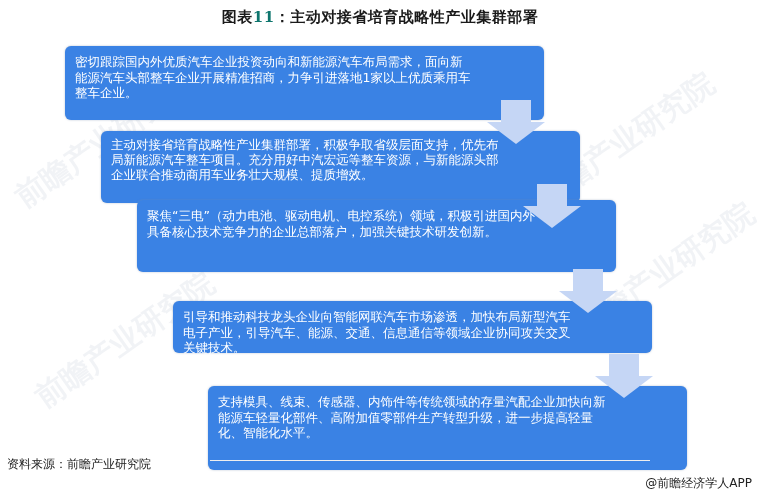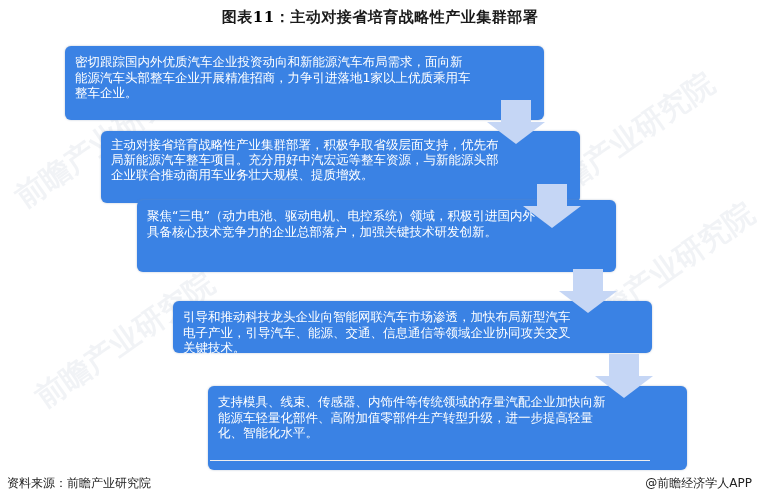--- a/index.html
+++ b/index.html
@@ -5,40 +5,40 @@
   html, body { margin:0; padding:0; }
   body {
     width:760px; height:503px; background:#ffffff; position:relative; overflow:hidden;
     font-family: "DejaVu Sans", "Liberation Sans", sans-serif;
   }
   .title {
     position:absolute; left:0; top:8px; width:760px; text-align:center;
     font-family: "DejaVu Serif", "Liberation Serif", serif;
     font-weight:bold; font-size:15px; color:#1a1a1a; letter-spacing:0.5px;
   }
-  .title .num { color:#000000; }
+  .title .num { color:#0f766e; }
   .watermark {
     position:absolute; color:rgba(180,190,205,0.18); font-size:30px; font-weight:bold;
     transform:rotate(-35deg); white-space:nowrap; pointer-events:none;
   }
   .box {
     position:absolute; width:479px; background:#3a82e4; border-radius:6px;
     box-shadow: 0 0 2px rgba(120,140,170,0.6);
     color:#ffffff; font-size:12.5px; line-height:15.5px;
     padding:8px 70px 20px 10px; box-sizing:border-box;
   }
   .arrow { position:absolute; width:58px; z-index:3; }
   .arrow .shaft { position:absolute; left:14px; top:0; width:30px; height:22px; background:#c5d6f5; }
   .arrow .head {
     position:absolute; left:0; top:22px; width:0; height:0;
     border-left:29px solid transparent; border-right:29px solid transparent;
     border-top:22px solid #c5d6f5;
   }
   .footer-left {
-    position:absolute; left:7px; top:475px; font-size:12px; color:#222;
+    position:absolute; left:7px; top:456px; font-size:12px; color:#222;
   }
   .footer-right {
     position:absolute; right:8px; top:475px; font-size:12px; color:#222;text-align:right;
   }
   .footer-line {
     position:absolute; left:210px; right:110px; top:460px; height:1px; background:#eeeeee;
   }
 </style>
 </head>
 <body>

